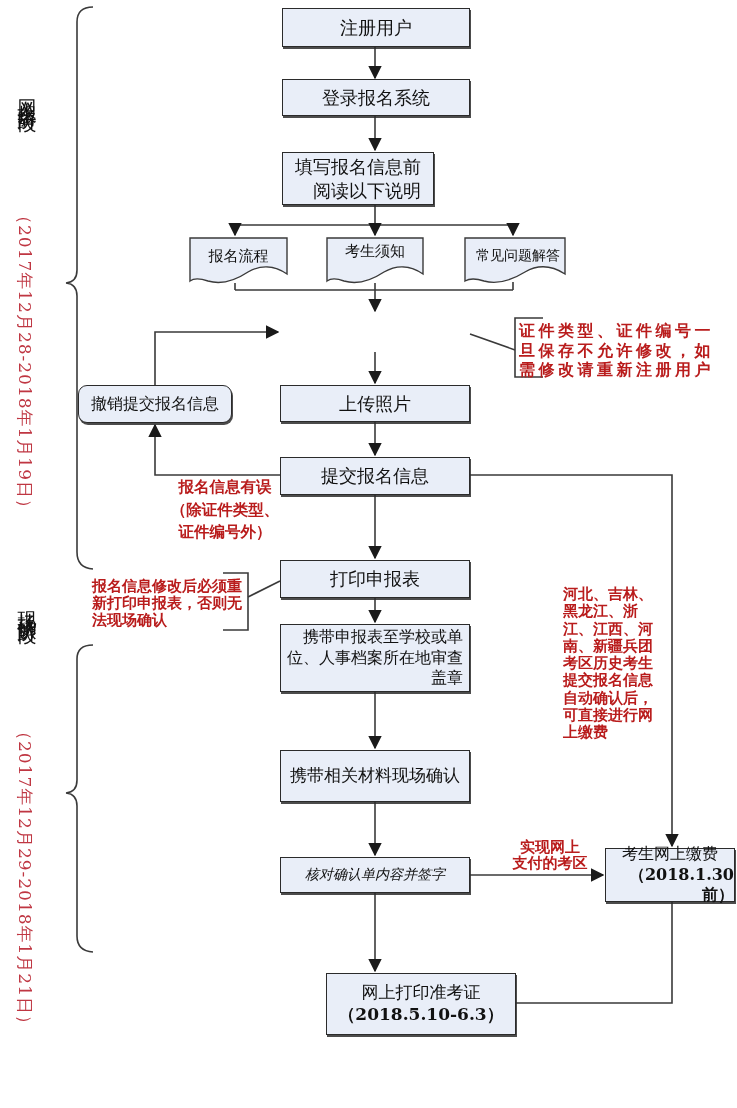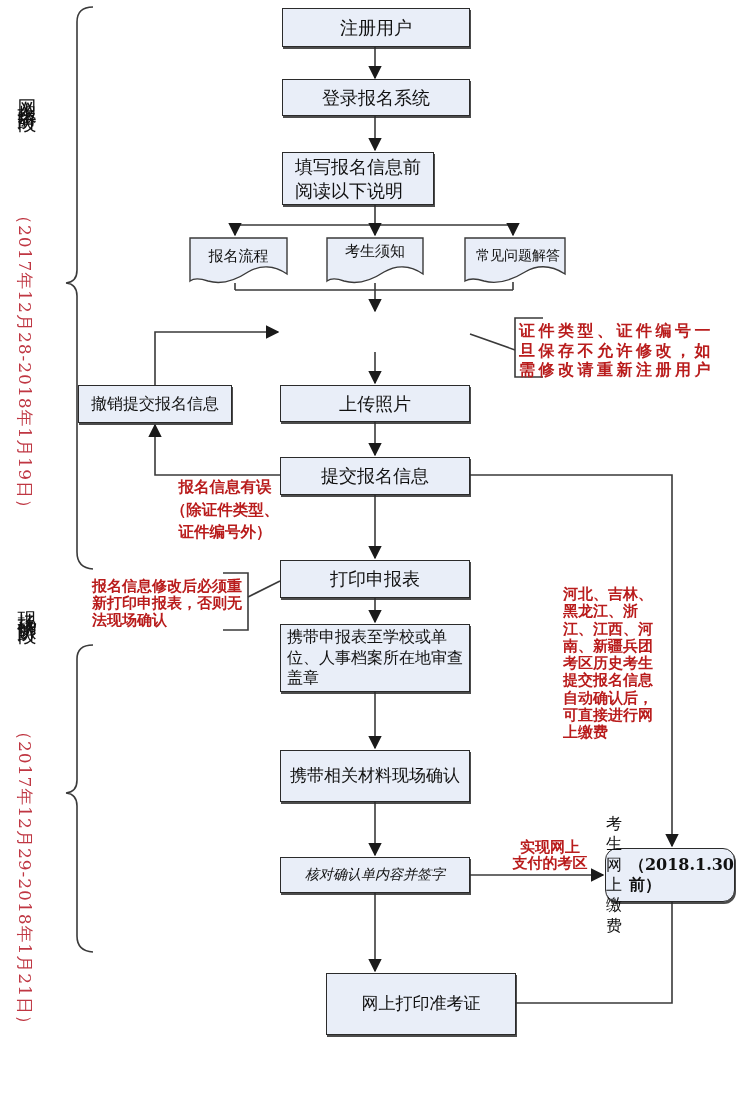--- a/index.html
+++ b/index.html
@@ -3,21 +3,21 @@
 <meta charset="utf-8">
 <style>
   html,body{margin:0;padding:0;background:#ffffff;}
   .canvas{
     position:relative;width:737px;height:1108px;background:#ffffff;overflow:hidden;
     font-family:"DejaVu Serif","Liberation Serif",serif;color:#111;
   }
   .wires{position:absolute;left:0;top:0;}
   .node{
     position:absolute;display:flex;align-items:center;justify-content:center;
-    text-align:left;background:#e9eef8;border:1.4px solid #2b2b2b;
+    text-align:right;background:#e9eef8;border:1.4px solid #2b2b2b;
     box-shadow:1px 2px 0 rgba(45,45,45,.85);
     font-size:18px;line-height:1.28;white-space:pre-line;box-sizing:border-box;
   }
   .doc-label{
     position:absolute;text-align:center;font-size:15px;line-height:1.1;
     display:flex;align-items:center;justify-content:center;white-space:nowrap;
   }
   .note{
     position:absolute;color:#b91c1c;font-weight:700;white-space:pre-line;
     font-size:15px;line-height:17px;
@@ -86,37 +86,38 @@
 
   <div class="vname" style="left:18px;top:84px;">网上报名阶段</div>
   <div class="vdate" style="left:16px;top:207px;">（2017年12月28-2018年1月19日）</div>
   <div class="vname" style="left:18px;top:596px;">现场确认阶段</div>
   <div class="vdate" style="left:16px;top:723px;">（2017年12月29-2018年1月21日）</div>
 
   <div class="node" style="left:282px;top:8px;width:188px;height:39px;">注册用户</div>
   <div class="node" style="left:282px;top:79px;width:188px;height:37px;">登录报名系统</div>
   <div class="node" style="left:282px;top:152px;width:152px;height:53px;">填写报名信息前
 阅读以下说明</div>
-  <div class="node" style="left:78px;top:385px;width:154px;height:38px;font-size:16px;">撤销提交报名信息</div>
+  <div class="node" style="left:78px;top:385px;width:154px;height:38px;font-size:16px;border-radius:9px;">撤销提交报名信息</div>
   <div class="node" style="left:280px;top:385px;width:190px;height:37px;">上传照片</div>
   <div class="node" style="left:280px;top:457px;width:190px;height:38px;">提交报名信息</div>
   <div class="node" style="left:280px;top:560px;width:190px;height:38px;">打印申报表</div>
   <div class="node" style="left:280px;top:624px;width:190px;height:68px;font-size:16px;">携带申报表至学校或单
 位、人事档案所在地审查
 盖章</div>
   <div class="node" style="left:280px;top:750px;width:190px;height:52px;font-size:17px;">携带相关材料现场确认</div>
   <div class="node" style="left:280px;top:857px;width:190px;height:36px;font-size:14px;font-style:italic;">核对确认单内容并签字</div>
 
-  <div class="node" style="left:605px;top:848px;width:130px;height:54px;font-size:16px;flex-direction:row;border-radius:12px;">
+  <div class="node" style="left:605px;top:848px;width:130px;height:54px;font-size:16px;flex-direction:column;">
     <span>考生网上缴费</span>
     <span style="font-weight:700;">（2018.1.30前）</span>
   </div>
 
   <div class="node" style="left:280px;top:973px;width:190px;height:62px;font-size:17px;flex-direction:column;margin-left:46px;">
     <span>网上打印准考证</span>
+    <span style="font-weight:700;">（2018.5.10-6.3）</span>
   </div>
 
   <div class="doc-label" style="left:190px;top:243px;width:97px;height:26px;">报名流程</div>
   <div class="doc-label" style="left:327px;top:238px;width:96px;height:26px;">考生须知</div>
   <div class="doc-label" style="left:465px;top:243px;width:106px;height:26px;font-size:14px;">常见问题解答</div>
 
   <div class="note" style="left:519px;top:321px;width:216px;font-size:16px;line-height:19.5px;letter-spacing:3.5px;">证件类型、证件编号一
 旦保存不允许修改，如
 需修改请重新注册用户</div>
   <div class="note" style="left:158px;top:476px;width:134px;font-size:15.5px;line-height:22.5px;text-align:center;">报名信息有误

